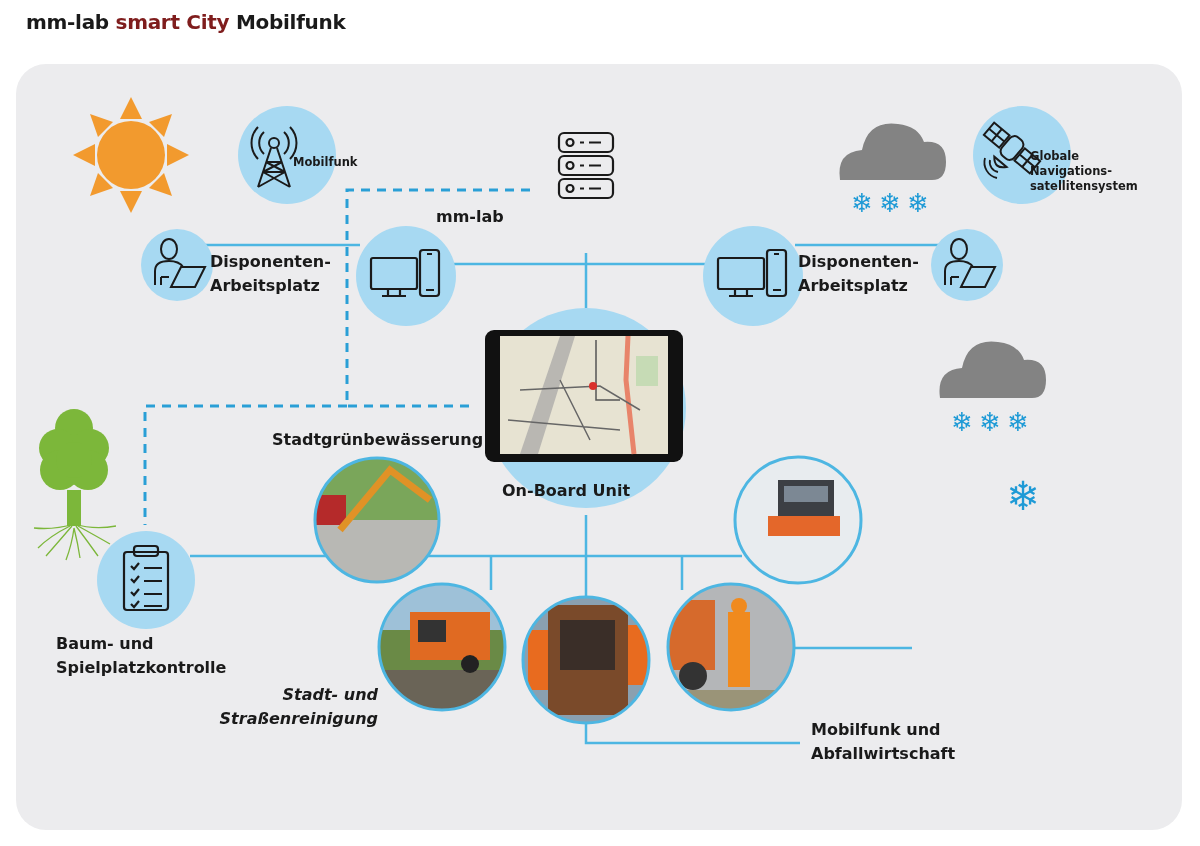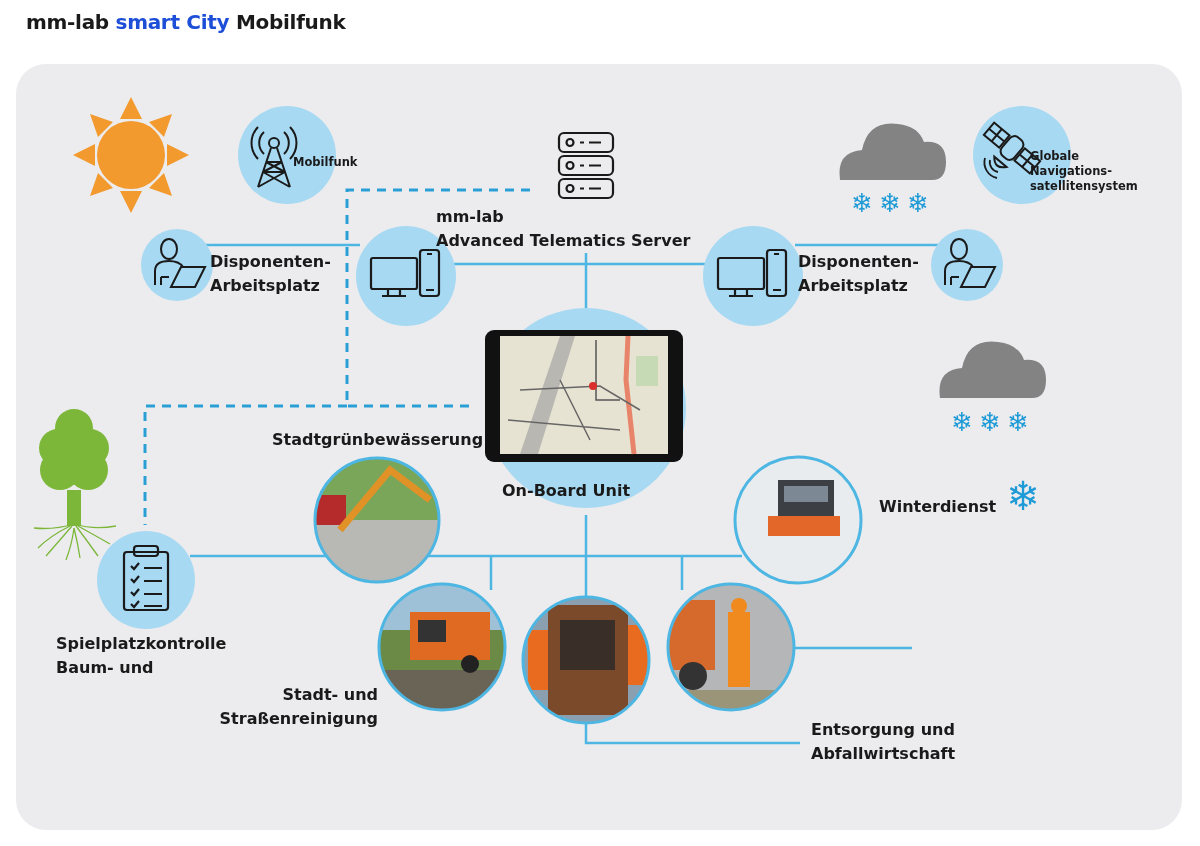--- a/index.html
+++ b/index.html
@@ -1,18 +1,18 @@
 <!DOCTYPE html>
 <html><head>
 <meta charset="utf-8">
 <style>
   html,body{margin:0;padding:0;background:#ffffff;}
   body{width:1200px;height:846px;position:relative;overflow:hidden;font-family:"DejaVu Sans","Liberation Sans",sans-serif;color:#1a1a1a;}
   .title{position:absolute;left:26px;top:10px;font-size:20px;font-weight:bold;letter-spacing:-0.3px;}
-  .title .accent{color:#1d4ed8;}
+  .title .accent{color:#7f1d1d;}
   .panel{position:absolute;left:16px;top:64px;width:1166px;height:766px;background:#ececee;border-radius:30px;}
   svg.diagram{position:absolute;left:0;top:0;width:1200px;height:846px;}
   .lbl{position:absolute;font-size:16px;font-weight:bold;line-height:24px;color:#1a1a1a;white-space:nowrap;}
   .lbl.small{font-size:11.5px;line-height:15px;text-align:right;}
   .lbl.center{text-align:left;}
   .lbl.right{text-align:right;}
   .lbl span{display:block;}
 </style>
 </head>
 <body>
@@ -251,50 +251,48 @@
 <div class="lbl small" style="left:293px;top:155px;">Mobilfunk</div>
 
 <div class="lbl small center" style="left:1030px;top:149px;width:110px;">
   <span>Globale</span>
   <span>Navigations-</span>
   <span>satellitensystem</span>
 </div>
 
 <div class="lbl center" style="left:436px;top:205px;width:300px;">
   <span>mm-lab</span>
-  <span>Advanced Telematics Server</span>
 </div>
 
 <div class="lbl center" style="left:210px;top:250px;width:140px;">
   <span>Disponenten-</span>
   <span>Arbeitsplatz</span>
 </div>
 
 <div class="lbl center" style="left:798px;top:250px;width:140px;">
   <span>Disponenten-</span>
   <span>Arbeitsplatz</span>
 </div>
 
 <div class="lbl center" style="left:502px;top:479px;width:160px;">On-Board Unit</div>
 
 <div class="lbl" style="left:272px;top:428px;">Stadtgrünbewässerung</div>
 
 <div class="lbl center" style="left:56px;top:632px;width:180px;">
+  <span>Baum- und</span>
   <span>Spielplatzkontrolle</span>
-  <span>Baum- und</span>
-</div>
-
-<div class="lbl right" style="left:218px;top:683px;width:160px;">
+</div>
+
+<div class="lbl right" style="left:218px;top:683px;width:160px;font-style:italic;">
   <span>Stadt- und</span>
   <span>Straßenreinigung</span>
 </div>
 
 <div class="lbl" style="left:811px;top:718px;">
-  <span>Entsorgung und</span>
+  <span>Mobilfunk und</span>
   <span>Abfallwirtschaft</span>
 </div>
 
 <div class="lbl center" style="left:910px;top:625px;width:200px;">
 </div>
 
 <div class="lbl" style="left:879px;top:495px;">
-  <span>Winterdienst</span>
 </div>
 
 </body></html>

